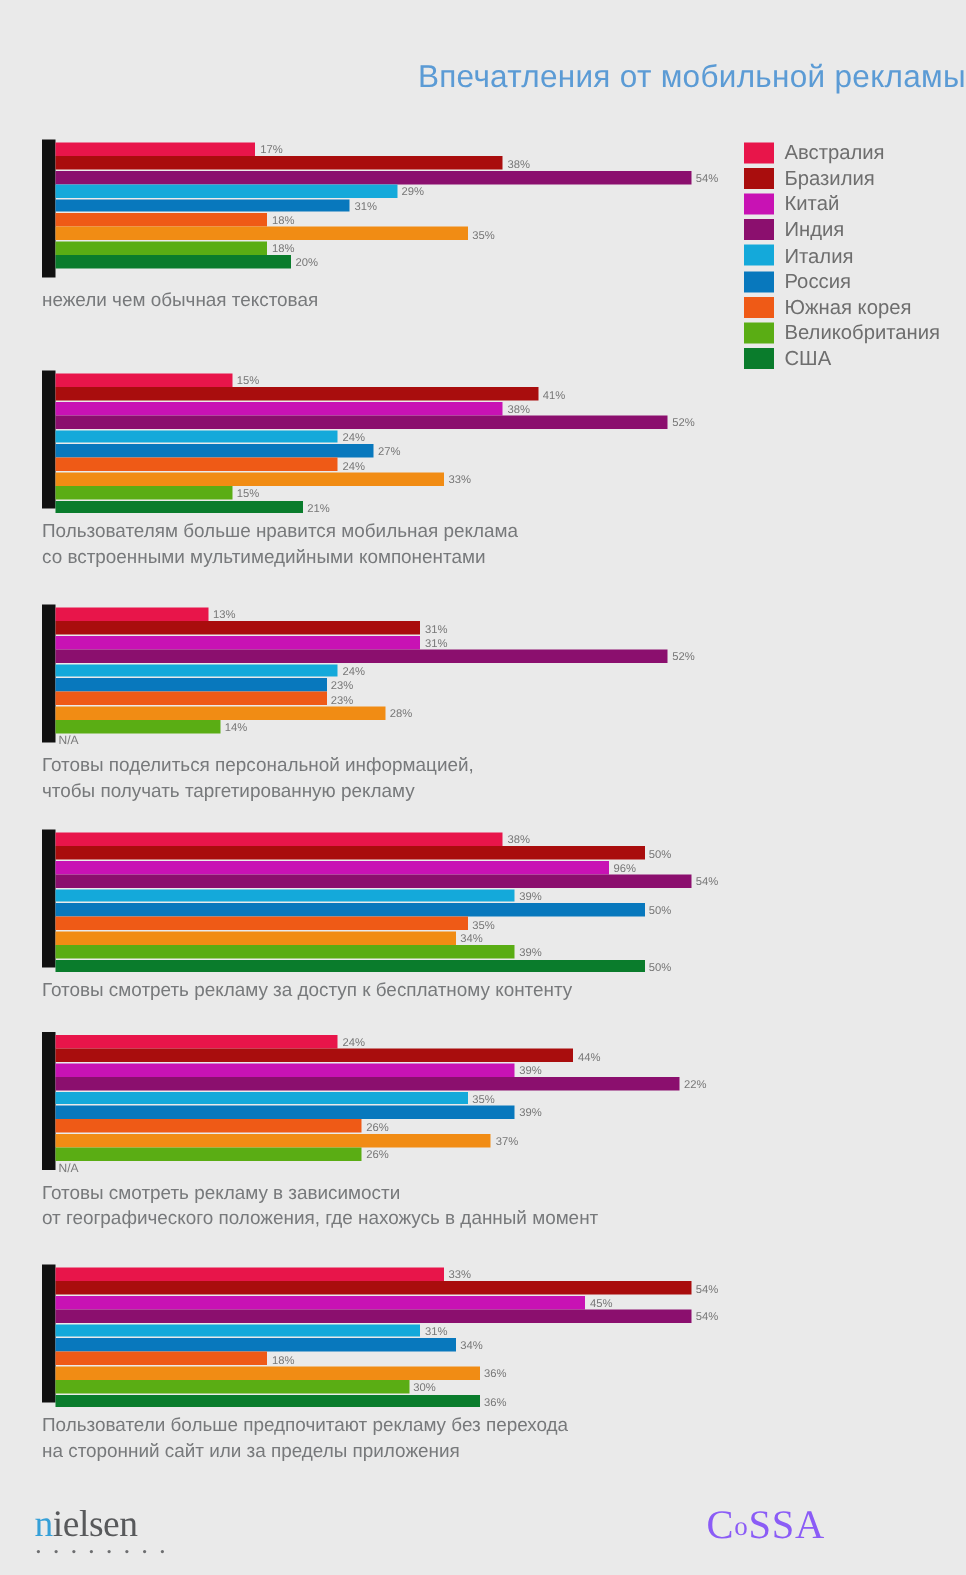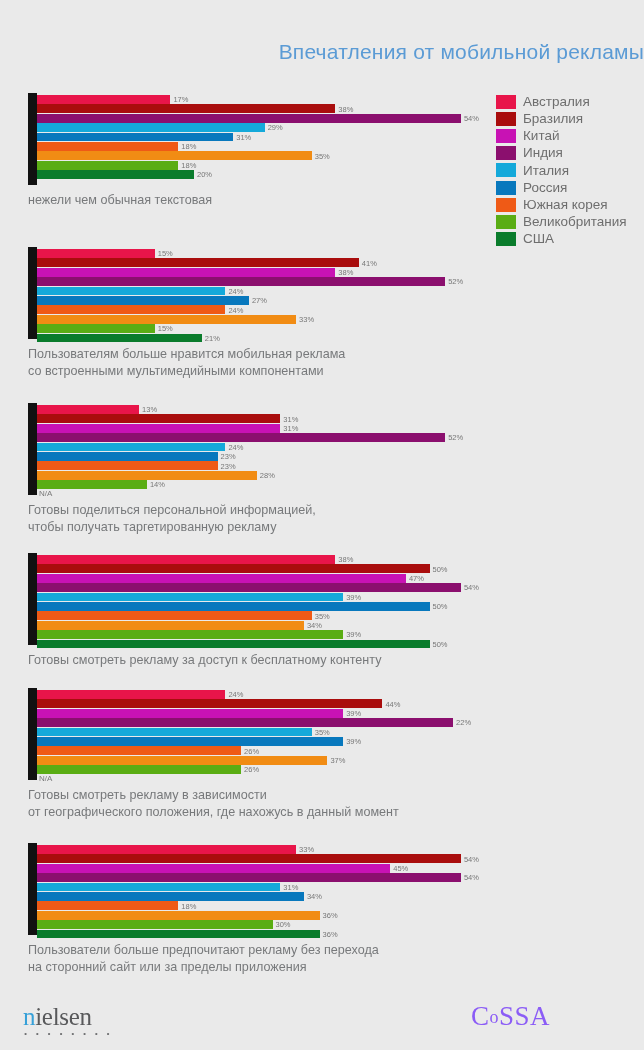--- a/index.html
+++ b/index.html
@@ -356,21 +356,21 @@
           <div class="bar-row">
             <div class="bar" style="width: 298.3px; background: rgb(232, 21, 74);"></div>
             <span class="bar-value">38%</span>
           </div>
           <div class="bar-row">
             <div class="bar" style="width: 392.5px; background: rgb(169, 13, 13);"></div>
             <span class="bar-value">50%</span>
           </div>
           <div class="bar-row">
             <div class="bar" style="width: 368.95px; background: rgb(200, 18, 180);"></div>
-            <span class="bar-value">47%</span>
+            <span class="bar-value">96%</span>
           </div>
           <div class="bar-row">
             <div class="bar" style="width: 423.9px; background: rgb(139, 15, 110);"></div>
             <span class="bar-value">54%</span>
           </div>
           <div class="bar-row">
             <div class="bar" style="width: 306.15px; background: rgb(20, 169, 218);"></div>
             <span class="bar-value">39%</span>
           </div>
           <div class="bar-row">

